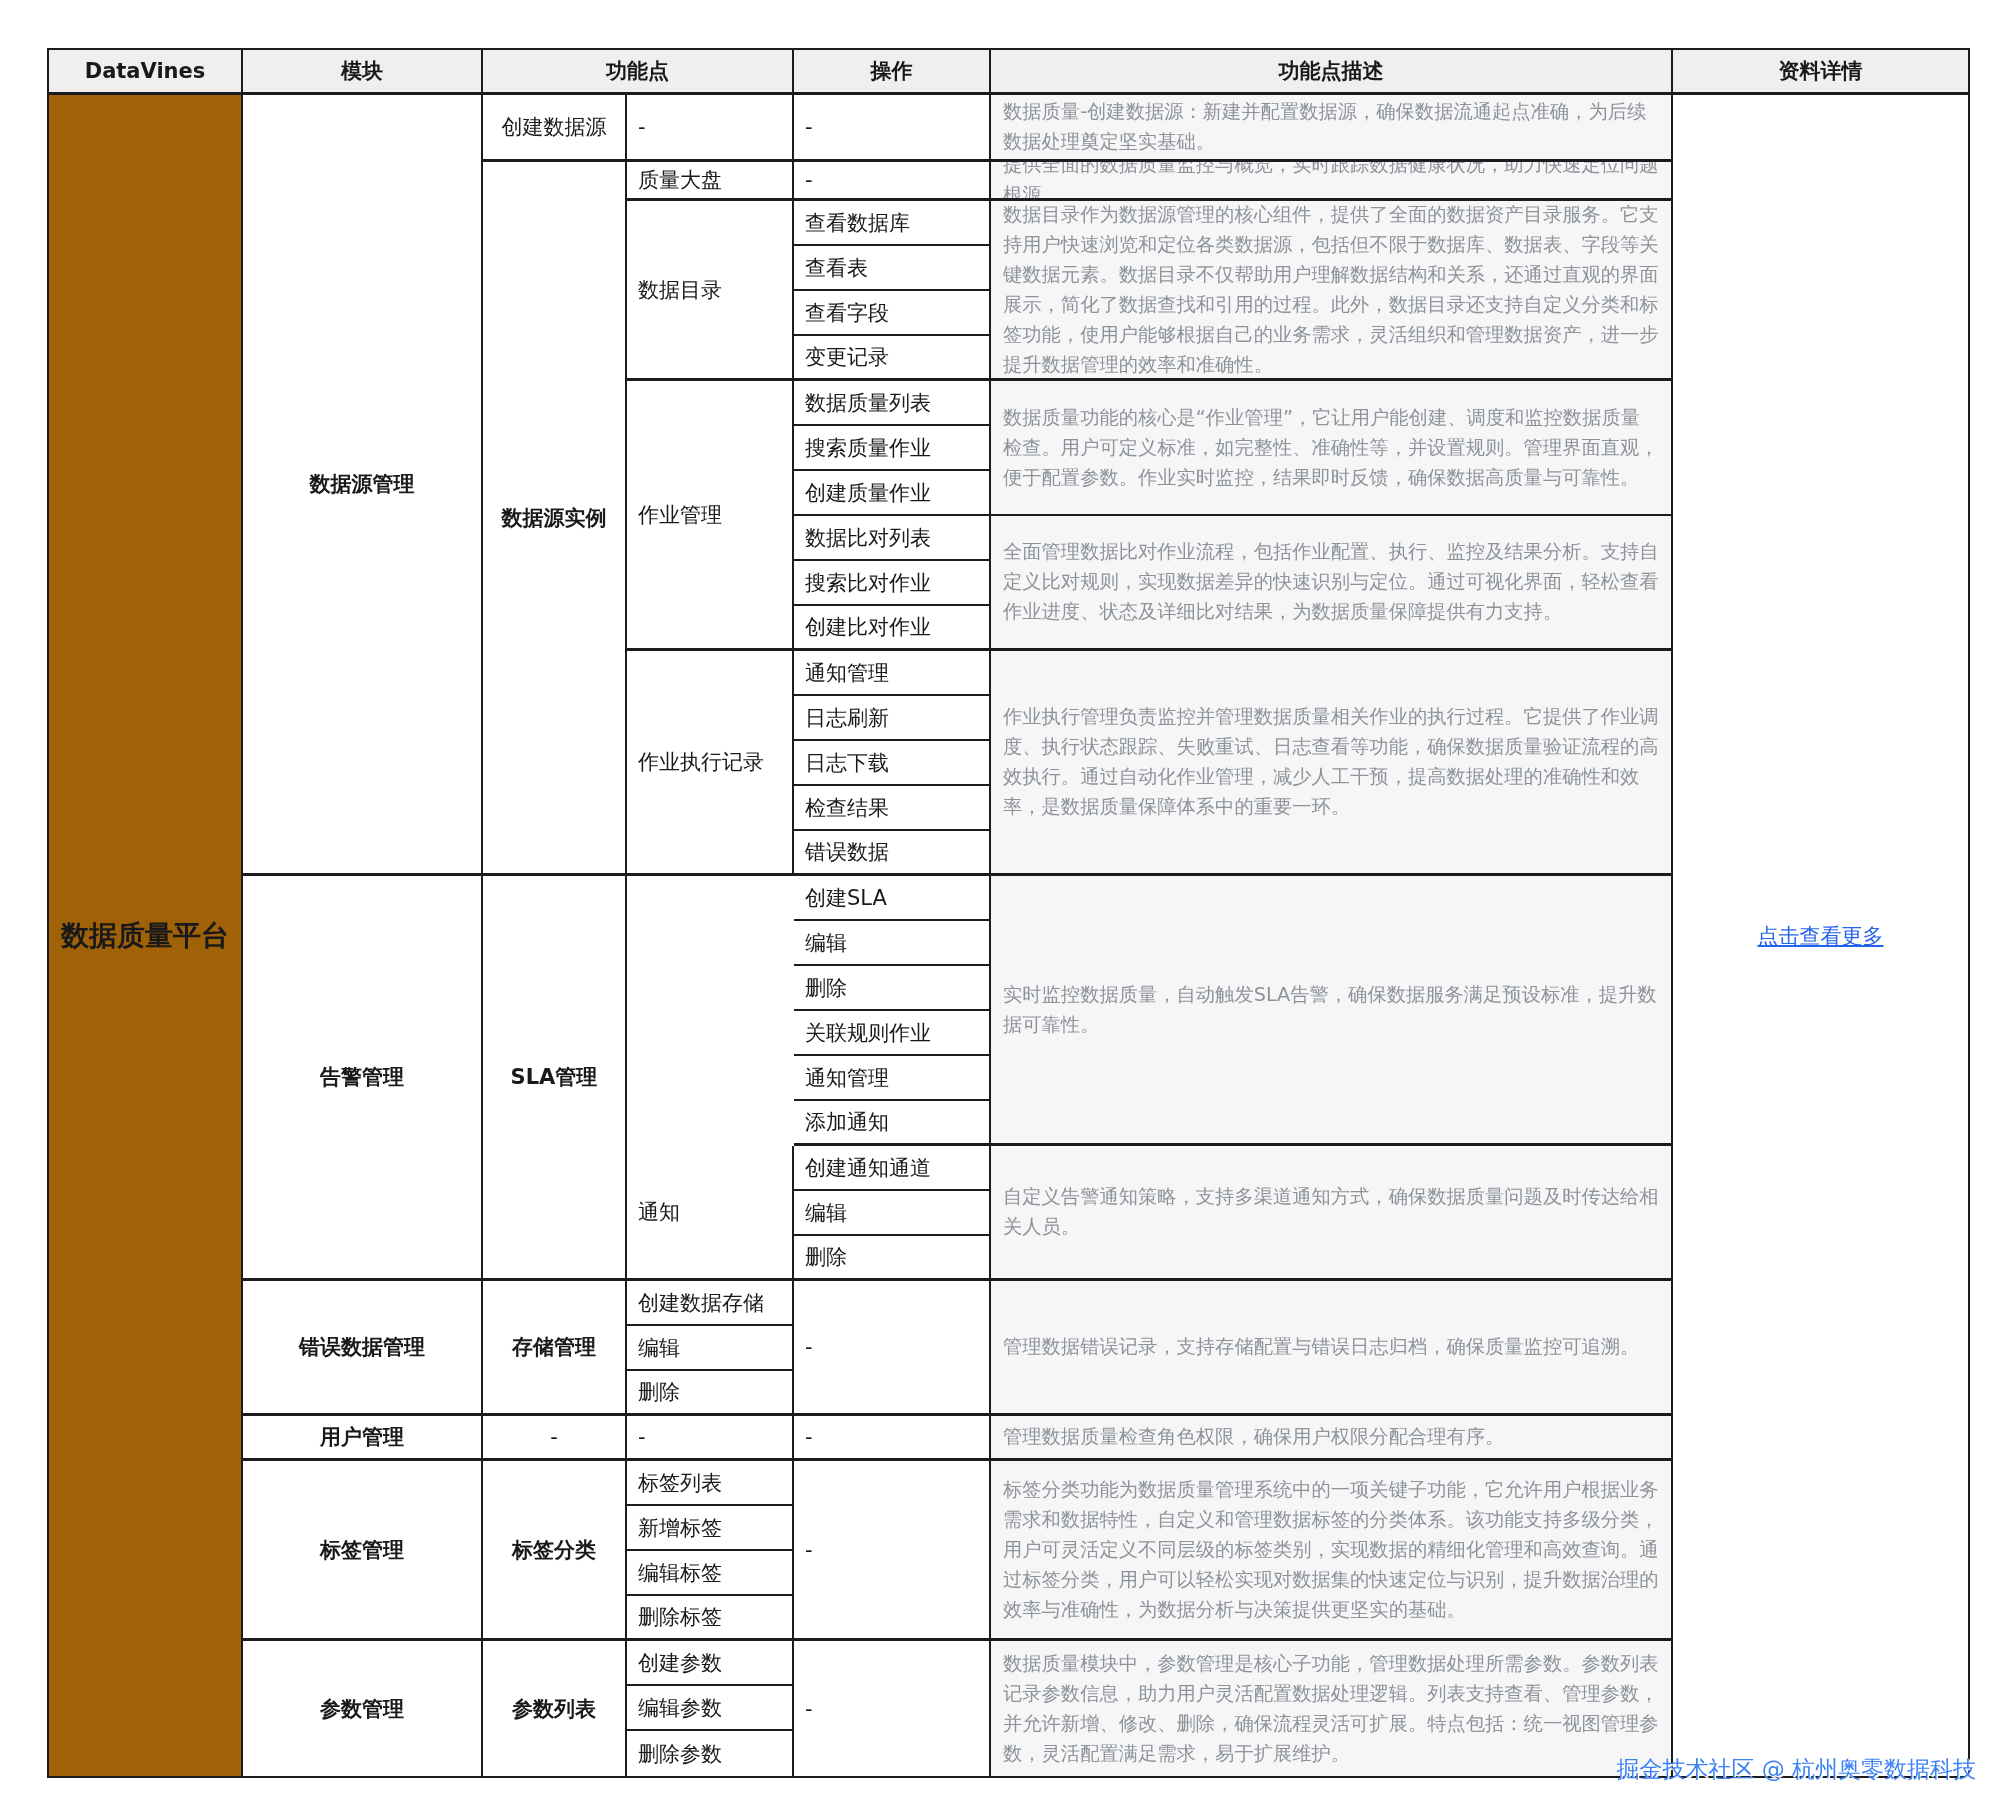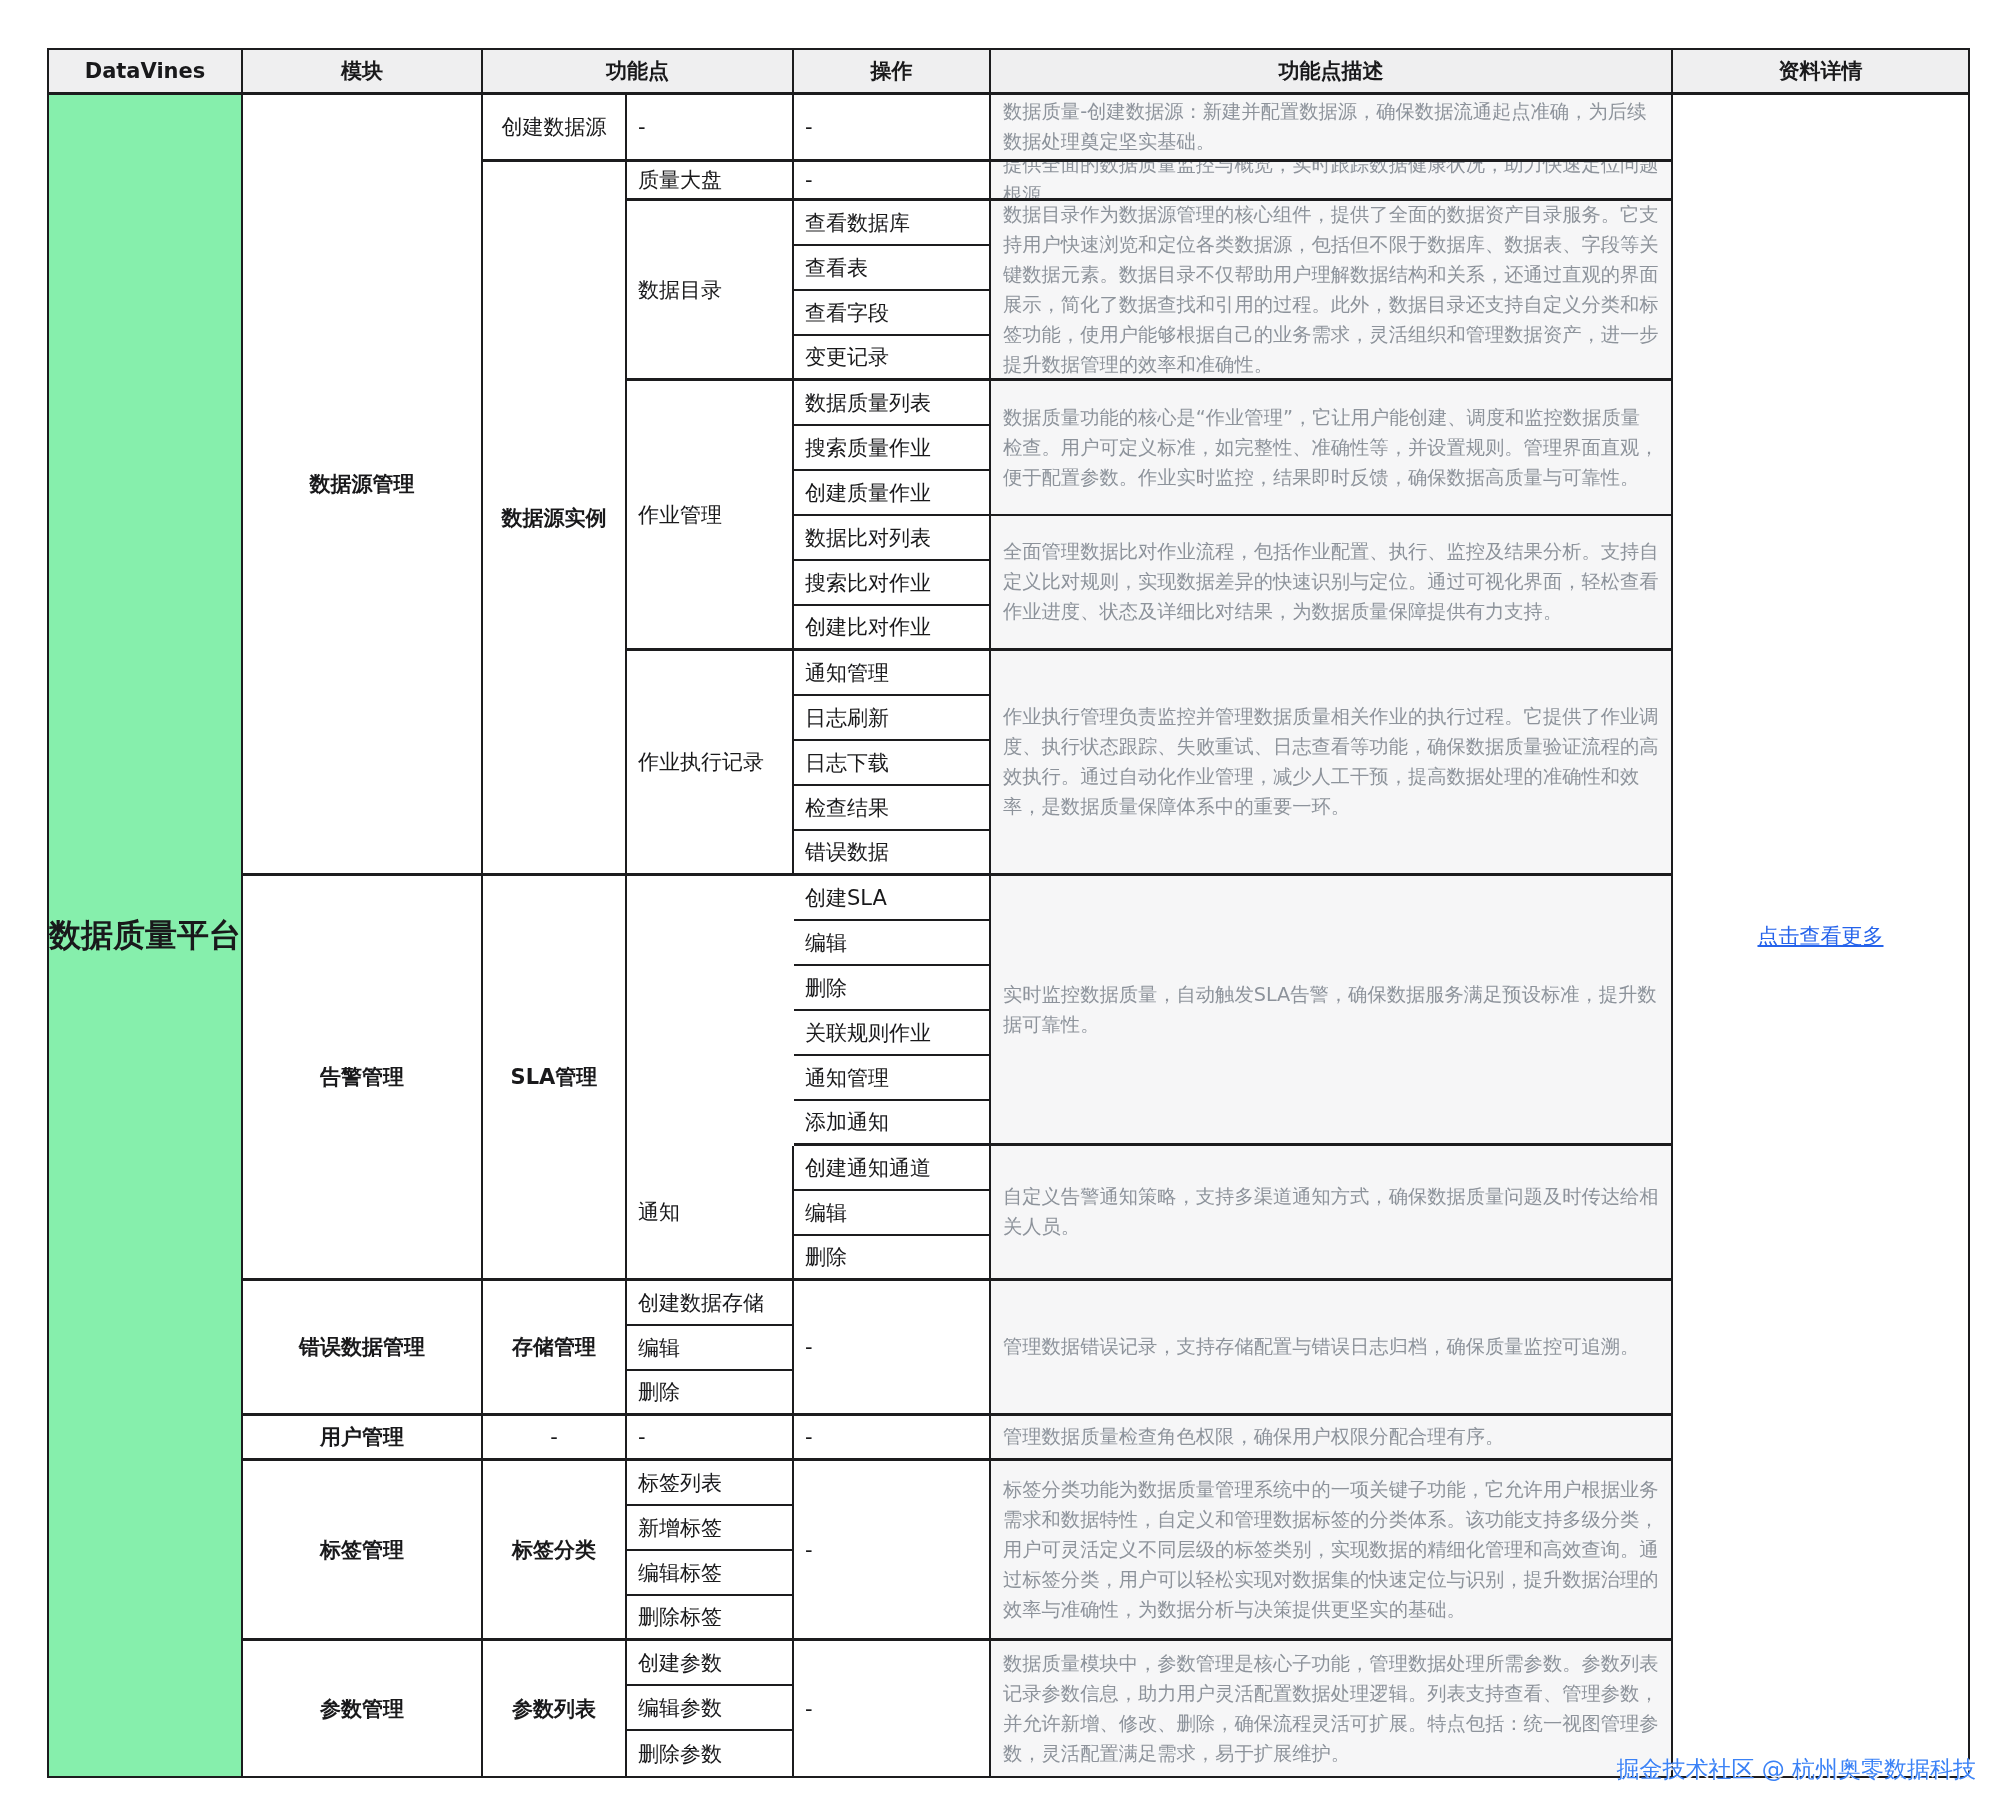--- a/index.html
+++ b/index.html
@@ -28,21 +28,21 @@
     overflow:hidden;
     background:#ffffff;
   }
   .c{justify-content:center;text-align:left;}
   .l{justify-content:flex-start;padding-left:11px;}
   .b{font-weight:bold;}
   .th{background:#efeff0;font-weight:bold;border-bottom-width:3.7px;justify-content:center;text-align:center;}
   .thick{border-bottom-width:3.7px;}
   .bb0{border-bottom:0;}
   .br0{border-right:0;}
-  .platform{background:#86efac;font-weight:bold;font-size:32px;}
+  .platform{background:#a16207;font-weight:bold;font-size:28px;}
   .desc{
     background:#f6f6f7;color:#8d939b;
     font-size:19.3px;line-height:30px;
     padding:6px 12px;text-align:left;
   }
   .docs{justify-content:center;}
   a.more{color:#2563eb;font-size:21px;text-decoration:underline;cursor:pointer;}
   .watermark{
     position:absolute;top:1754px;right:39px;
     font-size:23px;color:#3b82f6;

